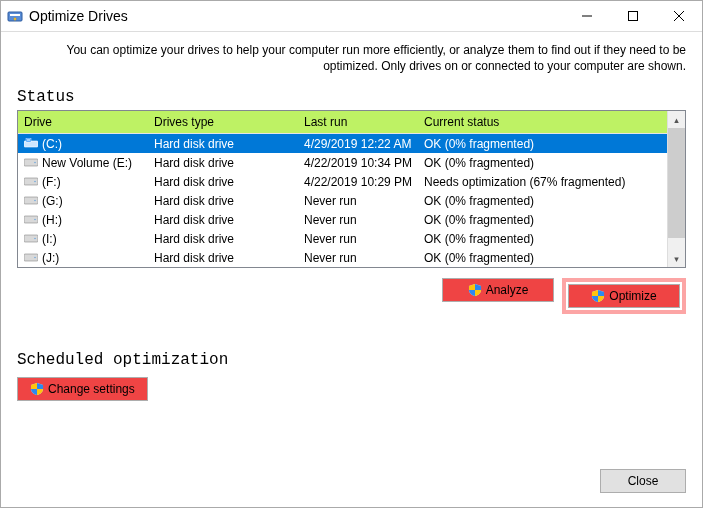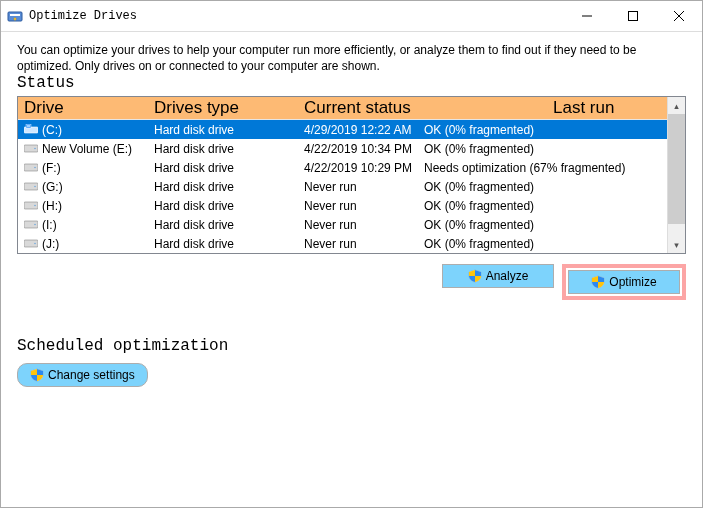--- a/index.html
+++ b/index.html
@@ -26,39 +26,41 @@
     border-bottom: 1px solid #ddd;
     justify-content: space-between;
     padding-left: 6px;
   }
   .titlebar-left {
     display: flex;
     align-items: center;
     gap: 6px;
   }
   .titlebar svg.app-icon { width: 16px; height: 16px; }
-  .title-text { font-size: 12px; font-family: Liberation Mono, monospace; }
+  .title-text { font-size: 14px; }
   .titlebar-controls { display: flex; height: 100%; }
   .tb-btn {
     width: 46px;
     height: 100%;
     display: flex;
     align-items: center;
     justify-content: center;
     color: #333;
   }
   .content {
     padding: 10px 16px 0 16px;
     flex: 1;
     display: flex;
     flex-direction: column;
   }
   .desc {
     font-size: 12px;
     line-height: 1.35;
+    margin-bottom: 14px;
+    text-align: right;
   }
   .section-label {
     font-size: 16px;
     margin-bottom: 4px;
     font-family: Liberation Mono, monospace;
   }
   .status-box {
     border: 1px solid #828790;
     height: 158px;
     display: flex;
@@ -68,24 +70,24 @@
   .list-area {
     flex: 1;
     overflow: hidden;
     display: flex;
     flex-direction: column;
   }
   .list-header {
     display: flex;
     height: 22px;
     align-items: center;
-    font-size: 17px;
+    font-size: 12px;
     color: #000;
     border-bottom: 1px solid #e5e5e5;
-    background: #fdba74;
+    background: #bef264;
   }
   .list-header .hcell {
     padding-left: 6px;
     box-sizing: border-box;
     white-space: nowrap;
     overflow: hidden;
     text-overflow: ellipsis;
   }
   .list-body {
     flex: 1;
@@ -139,21 +141,21 @@
   }
   .button-row {
     display: flex;
     justify-content: flex-end;
     gap: 8px;
     margin-top: 10px;
   }
   .win-btn {
     min-width: 112px;
     height: 24px;
-    background: #7dd3fc;
+    background: #ef4444;
     border: 1px solid #adadad;
     display: inline-flex;
     align-items: center;
     justify-content: center;
     gap: 4px;
     font-size: 12px;
     padding: 0 12px;
     box-sizing: border-box;
     cursor: default;
   }
@@ -228,22 +230,22 @@
   <div class="content">
     <div class="desc">You can optimize your drives to help your computer run more efficiently, or analyze them to find out if they need to be optimized. Only drives on or connected to your computer are shown.</div>
 
     <div class="section-label">Status</div>
 
     <div class="status-box">
       <div class="list-area">
         <div class="list-header">
           <div class="hcell c-drive">Drive</div>
           <div class="hcell c-media">Drives type</div>
+          <div class="hcell c-last">Last run</div>
           <div class="hcell c-status">Current status</div>
-          <div class="hcell c-last">Last run</div>
         </div>
         <div class="list-body" id="list-body">
             <div class="row selected">
               <div class="cell c-drive">
                 <span><svg class="drive-icon" viewBox="0 0 14 10">
                     <rect x="0" y="3" width="14" height="6" rx="1" fill="#cde6ff" stroke="#fff" stroke-width="0.6"></rect>
                     <rect x="2" y="0" width="5" height="4" fill="#3b99fc" stroke="#fff" stroke-width="0.4"></rect>
                     <rect x="3" y="1" width="3" height="2" fill="#9fd0ff"></rect>
                   </svg></span>
                 <span>(C:)</span>
@@ -354,29 +356,34 @@
             <path d="M13 7 H7 V13 C10 12.5 13 10 13 7 Z" fill="#ffc40d"></path>
           </svg>
           <span>Optimize</span>
         </div>
       </span>
     </div>
 
     <div class="sched">
       <div class="section-label">Scheduled optimization</div>
       <div class="sched-body">
-        <div class="win-btn" style="min-width:120px;border-radius:10px;">
+        <div class="win-btn" style="min-width:120px;">
           <svg class="shield" viewBox="0 0 14 14">
             <path d="M7 1 L13 3 V7 C13 10 10 12.5 7 13 C4 12.5 1 10 1 7 V3 Z" fill="#fff" stroke="#888" stroke-width="0.3"></path>
             <path d="M7 1 L13 3 V7 H7 Z" fill="#2d89ef"></path>
             <path d="M7 1 L1 3 V7 H7 Z" fill="#ffc40d"></path>
             <path d="M1 7 H7 V13 C4 12.5 1 10 1 7 Z" fill="#2d89ef"></path>
             <path d="M13 7 H7 V13 C10 12.5 13 10 13 7 Z" fill="#ffc40d"></path>
           </svg>
           <span>Change settings</span>
         </div>
       </div>
     </div>
 
   </div>
 
+  <div class="footer">
+    <button class="close-btn">
+      <span>Close</span>
+    </button>
+  </div>
 
 </div>
 
 </body></html>

